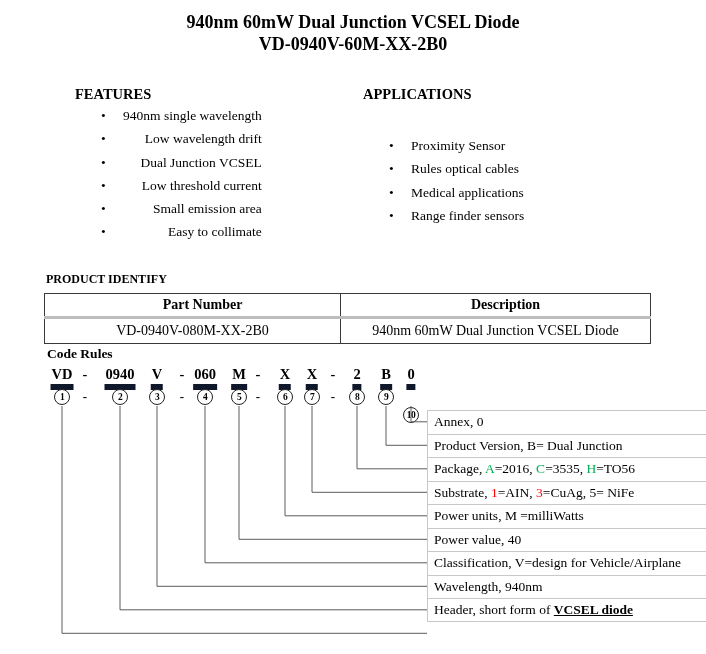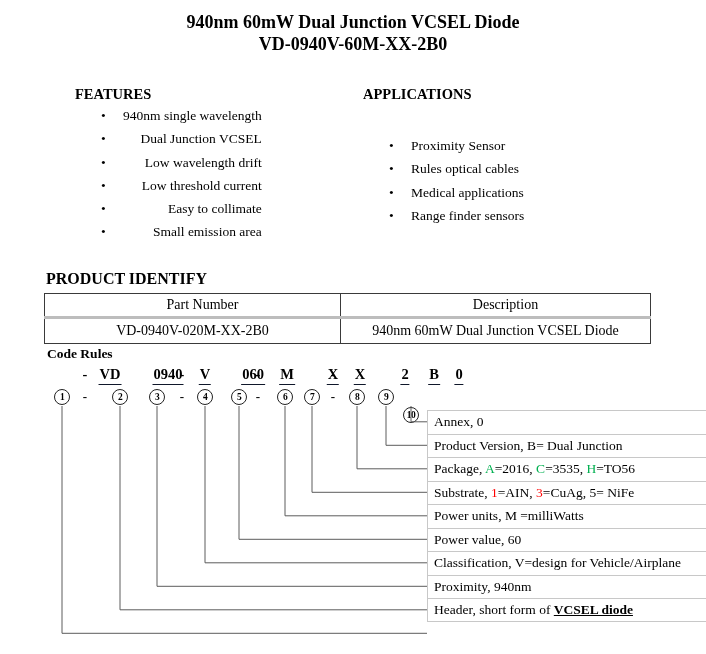--- a/index.html
+++ b/index.html
@@ -12,26 +12,26 @@
   .title{left:0;width:706px;text-align:center;font-weight:bold;font-size:18px;line-height:22px;white-space:nowrap;}
   
   .sec-h{font-weight:bold;font-size:14.5px;line-height:16px;white-space:nowrap;}
   
   .blist{list-style:none;margin:0;padding:0;}
   .blist li{position:relative;height:23.3px;line-height:23.3px;padding-left:22px;font-size:13.5px;white-space:nowrap;}
   .blist li::before{content:"\2022";position:absolute;left:0;top:0;font-size:13.5px;}
   
   .ptable{border-collapse:collapse;table-layout:fixed;width:606px;background:#fff;border:1px solid #3a3a3a;}
   .ptable th,.ptable td{text-align:center;vertical-align:middle;padding:0;white-space:nowrap;overflow:hidden;}
-  .ptable th{font-size:14px;font-weight:normal;height:22px;border-bottom:3px solid #bdbdbd;padding-left:20px;}
+  .ptable th{font-size:14px;font-weight:bold;height:22px;border-bottom:3px solid #bdbdbd;padding-left:20px;}
   .ptable td{font-size:14px;height:24px;}
   .ptable .c2{border-left:1px solid #3a3a3a;}
   
   .tok{position:absolute;transform:translateX(-50%);font-size:14.5px;font-weight:bold;white-space:nowrap;line-height:17px;}
-  .tok.u{border-bottom:1px solid #0f172a;padding:0 1px 1px 1px;margin-left:48px;}
+  .tok.u{border-bottom:6px solid #0f172a;padding:0 1px 1px 1px;}
   
   .circ{position:absolute;box-sizing:border-box;width:16px;height:16px;border:1px solid #222;border-radius:50%;
         text-align:center;font-size:9.5px;font-weight:bold;line-height:14px;letter-spacing:-0.5px;background:#fff;}
   .mdash{position:absolute;transform:translateX(-50%);font-size:13px;font-weight:bold;line-height:16px;}
   
   .wires{position:absolute;left:0;top:0;pointer-events:none;}
   
   .lblbox{left:427px;top:410px;width:281px;}
   .lbl-row{box-sizing:border-box;height:23.5px;line-height:22.5px;border-left:1px solid #c8c8c8;border-right:1px solid #c8c8c8;
            border-top:1px solid #c8c8c8;padding-left:6px;font-size:13.5px;white-space:nowrap;overflow:hidden;background:#fff;}
@@ -45,48 +45,48 @@
 <body>
 
 <div class="page">
 
   <div class="abs title" style="top:11px;">940nm 60mW Dual Junction VCSEL Diode</div>
   <div class="abs title" style="top:33px;">VD-0940V-60M-XX-2B0</div>
 
   <div class="abs sec-h" style="left:75px;top:86px;">FEATURES</div>
   <ul class="abs blist" style="left:101px;top:104px;text-align:right;">
     <li>940nm single wavelength</li>
+    <li>Low wavelength drift</li>
     <li>Dual Junction VCSEL</li>
-    <li>Low wavelength drift</li>
     <li>Low threshold current</li>
+    <li>Small emission area</li>
     <li>Easy to collimate</li>
-    <li>Small emission area</li>
   </ul>
 
   <div class="abs sec-h" style="left:363px;top:86px;">APPLICATIONS</div>
   <ul class="abs blist" style="left:389px;top:110px;margin-top:24px;">
     <li>Proximity Sensor</li>
     <li>Rules optical cables</li>
     <li>Medical applications</li>
     <li>Range finder sensors</li>
   </ul>
 
-  <div class="abs sec-h" style="left:46px;top:271px;font-size:16px;">PRODUCT IDENTIFY</div>
+  <div class="abs sec-h" style="left:46px;top:271px;font-size:12px;">PRODUCT IDENTIFY</div>
   <table class="abs ptable" style="left:44px;top:293px;">
     <colgroup>
         <col style="width:296px">
         <col style="width:310px">
       </colgroup>
     <tbody>
         <tr>
       <th>Part Number</th>
       <th class="c2">Description</th>
     </tr>
     <tr>
-      <td>VD-0940V-020M-XX-2B0</td>
+      <td>VD-0940V-080M-XX-2B0</td>
       <td class="c2">940nm 60mW Dual Junction VCSEL Diode</td>
     </tr>
   </tbody>
     </table>
 
   <div class="abs sec-h" style="left:47px;top:346px;font-size:13.5px;">Code Rules</div>
 
   <div>
     <span class="tok u" style="left:62px;top:366px;">VD</span>
     <span class="tok" style="left:85px;top:366px;">-</span>
@@ -146,26 +146,26 @@
     <div class="lbl-row">
       <span class="seg">Package, </span><span class="seg green">A</span><span class="seg">=2016, </span><span class="seg green">C</span><span class="seg">=3535, </span><span class="seg green">H</span><span class="seg">=TO56</span>
     </div>
     <div class="lbl-row">
       <span class="seg">Substrate, </span><span class="seg red">1</span><span class="seg">=AIN, </span><span class="seg red">3</span><span class="seg">=CuAg, 5= NiFe</span>
     </div>
     <div class="lbl-row">
       <span class="seg">Power units, M =milliWatts</span>
     </div>
     <div class="lbl-row">
-      <span class="seg">Power value, 60</span>
+      <span class="seg">Power value, 40</span>
     </div>
     <div class="lbl-row">
       <span class="seg">Classification, V=design for Vehicle/Airplane</span>
     </div>
     <div class="lbl-row">
-      <span class="seg">Proximity, 940nm</span>
+      <span class="seg">Wavelength, 940nm</span>
     </div>
     <div class="lbl-row last">
       <span class="seg">Header, short form of </span><span class="seg bold-underline">VCSEL diode</span>
     </div>
   </div>
 
 </div>
 
 </body></html>

